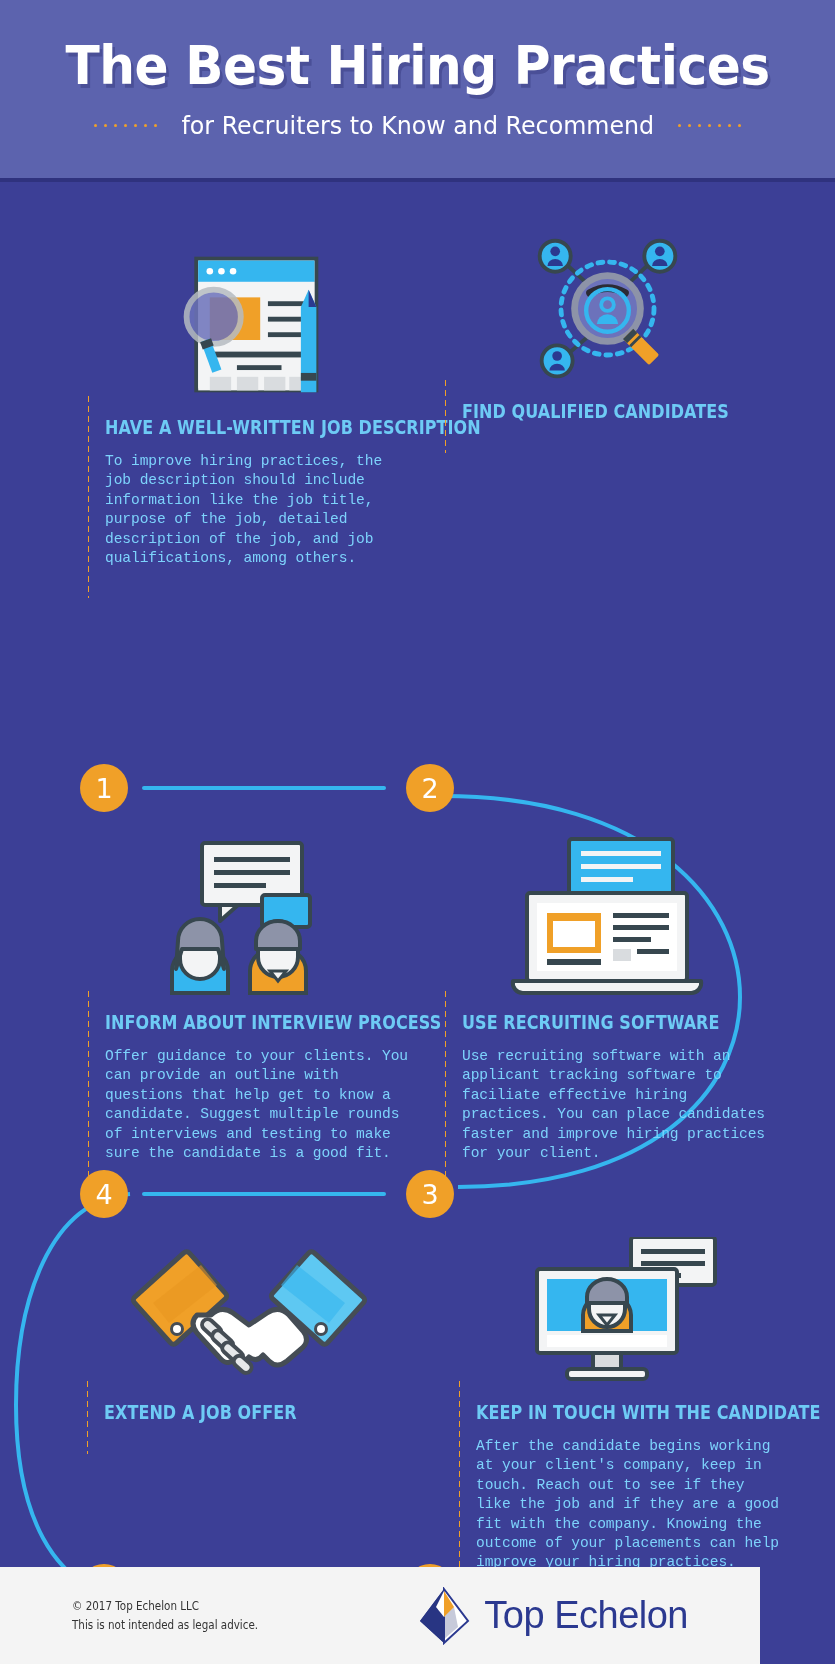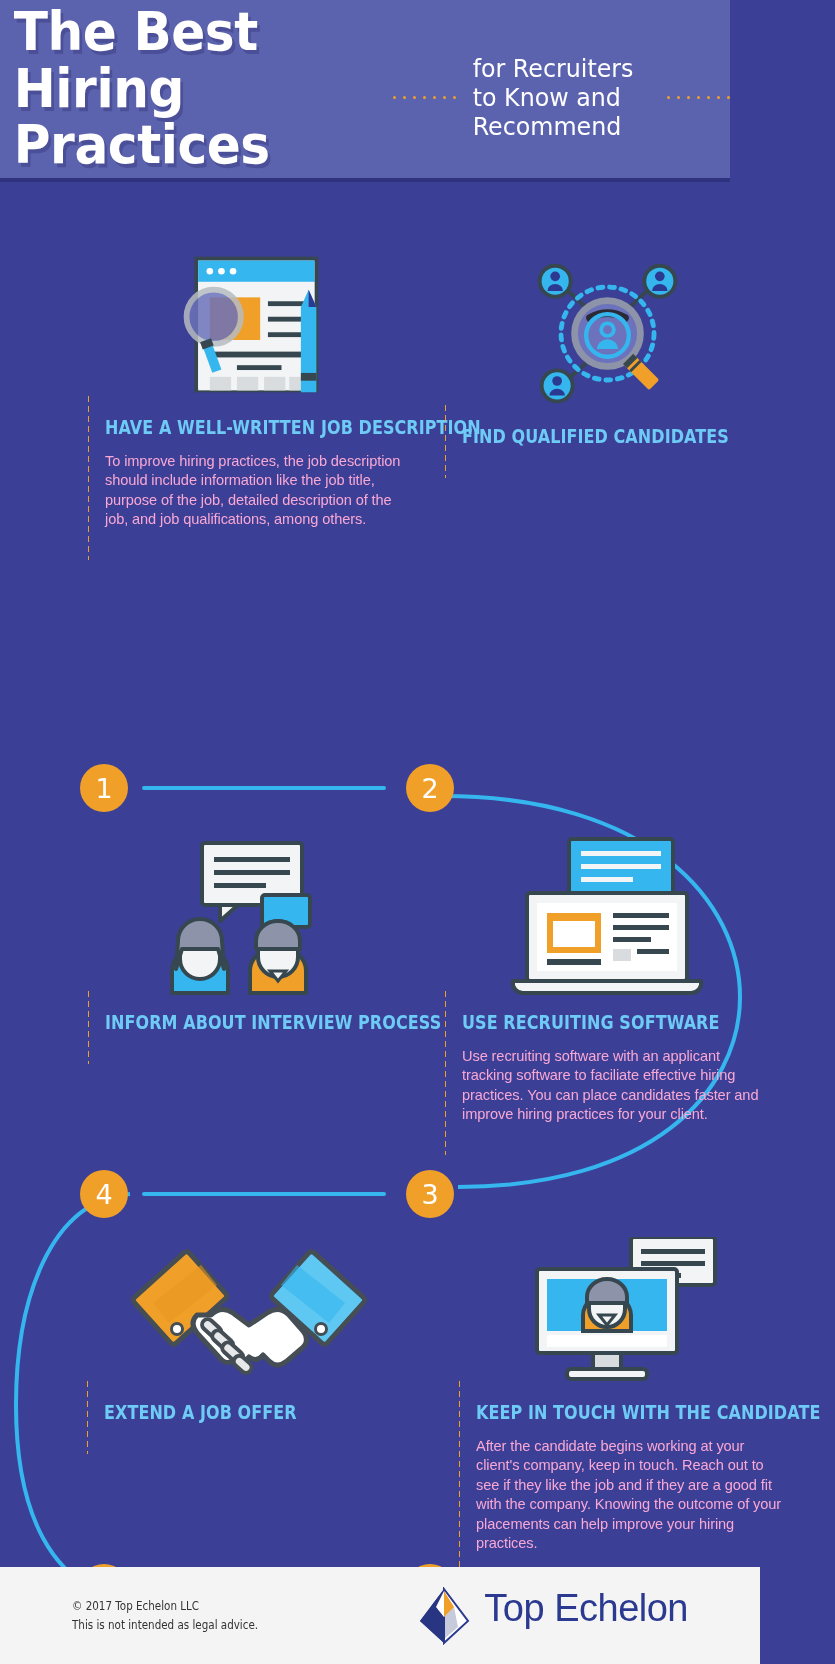--- a/index.html
+++ b/index.html
@@ -8,26 +8,26 @@
     width: 835px;
     height: 1664px;
     background: #3c3f96;
     font-family: "Liberation Sans", sans-serif;
     overflow: hidden;
     position: relative;
   }
 
   
   .header {
-    width: 730px;
+    width: 835px;
     height: 182px;
     background: #5c63ae;
     position: relative;
     display: flex;
-    flex-direction: row;
+    flex-direction: column;
     align-items: center;
     justify-content: center;
     border-bottom: 4px solid #2f327e;
   }
   .header-title {
     font-size: 54px;
     font-weight: bold;
     color: #ffffff;
     letter-spacing: -0.5px;
     text-shadow: 3px 4px 0px rgba(40,42,110,0.35);
@@ -102,24 +102,24 @@
     font-size: 19.5px;
     font-family: "DejaVu Sans", sans-serif;
     font-weight: bold;
     letter-spacing: 0.1px;
     transform: scaleX(0.82);
     transform-origin: left center;
     white-space: nowrap;
     margin-bottom: 13px;
   }
   .sec-body {
-    color: #f9a8d4;
+    color: #7dd3fc;
     font-size: 14.6px;
     line-height: 1.33;
-    font-family: Liberation Sans, sans-serif;
+    font-family: Liberation Mono, monospace;
     letter-spacing: -0.1px;
   }
 
   
   .marker {
     position: absolute;
     display: flex;
     align-items: center;
   }
   .num-circle {
@@ -158,21 +158,21 @@
     position: relative;
   }
   .foot-text {
     font-family: "DejaVu Sans", sans-serif;
     font-size: 11.5px;
     color: #333333;
     line-height: 1.65;
     transform: scaleX(0.9);
     transform-origin: left center;
   }
-  .logo-wrap { display: flex; gap: 12px; }
+  .logo-wrap { display: flex; align-items: center; gap: 12px; }
   .logo-word {
     font-size: 38px;
     color: #2b3990;
     font-family: "Liberation Sans", sans-serif;
     letter-spacing: -0.5px;
   }
 </style>
 </head>
 <body>
 
@@ -240,21 +240,21 @@
           <rect x="29" y="96" width="12" height="8" transform="rotate(-20 35 100)" fill="#37474f"></rect>
         </g>
       </svg>
     </div>
     <div class="txt-wrap">
       <div class="sec-title">HAVE A WELL-WRITTEN JOB DESCRIPTION</div>
       <div class="sec-body">To improve hiring practices, the job description should include information like the job title, purpose of the job, detailed description of the job, and job qualifications, among others.</div>
     </div>
   </div>
 
-  <div class="cell" style="left:442px; top:64px;">
+  <div class="cell" style="left:442px; top:39px;">
     <div class="icon-box">
       <svg width="175" height="155" viewBox="0 0 180 160">
         <line x1="45" y1="32" x2="88" y2="72" stroke="#37474f" stroke-width="4"></line>
         <line x1="135" y1="32" x2="95" y2="70" stroke="#37474f" stroke-width="4"></line>
         <line x1="48" y1="128" x2="86" y2="95" stroke="#37474f" stroke-width="4"></line>
         <circle cx="90" cy="80" r="48" fill="none" stroke="#35b6ef" stroke-width="5" stroke-dasharray="5 7" stroke-linecap="round"></circle>
         <circle cx="90" cy="80" r="34" fill="#6c72bb" stroke="#8d93a8" stroke-width="7"></circle>
         <path d="M72 64 Q90 54 108 64" fill="none" stroke="#2b2b35" stroke-width="8" stroke-linecap="round"></path>
         <circle cx="90" cy="82" r="22" fill="none" stroke="#35b6ef" stroke-width="4.5"></circle>
         <circle cx="90" cy="76" r="6.5" fill="none" stroke="#35b6ef" stroke-width="4"></circle>
@@ -317,20 +317,21 @@
         <g>
           <path d="M100 156 v-22 a28 24 0 0 1 56 0 v22 z" fill="#f0a028" stroke="#37474f" stroke-width="4"></path>
           <path d="M108 108 a20 24 0 0 1 40 0 v12 a20 20 0 0 1 -40 0 z" fill="#f3f4f5" stroke="#37474f" stroke-width="4"></path>
           <path d="M106 104 a22 20 0 0 1 44 0 v8 h-44 z" fill="#8d93a8" stroke="#37474f" stroke-width="4" stroke-linejoin="round"></path>
           <path d="M120 134 l8 10 l8 -10 z" fill="#f3f4f5" stroke="#37474f" stroke-width="3"></path>
         </g>
       </svg>
     </div>
     <div class="txt-wrap">
       <div class="sec-title">INFORM ABOUT INTERVIEW PROCESS</div>
+      <div class="sec-body">Offer guidance to your clients. You can provide an outline with questions that help get to know a candidate. Suggest multiple rounds of interviews and testing to make sure the candidate is a good fit.</div>
     </div>
   </div>
 
   <div class="cell" style="left:442px; top:650px;">
     <div class="icon-box">
       <svg width="200" height="160" viewBox="0 0 200 160">
         <g>
           <rect x="62" y="2" width="104" height="58" rx="3" fill="#35b6ef" stroke="#37474f" stroke-width="4"></rect>
           <path d="M78 60 L78 74 L96 60 Z" fill="#35b6ef" stroke="#37474f" stroke-width="4" stroke-linejoin="round"></path>
           <rect x="74" y="14" width="80" height="5" fill="#f3f4f5"></rect>

